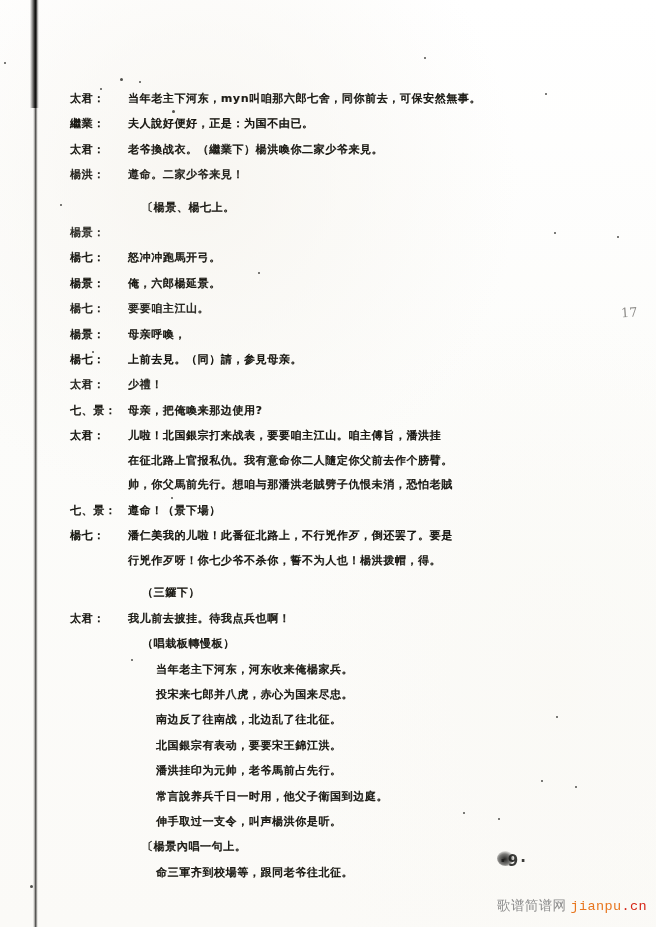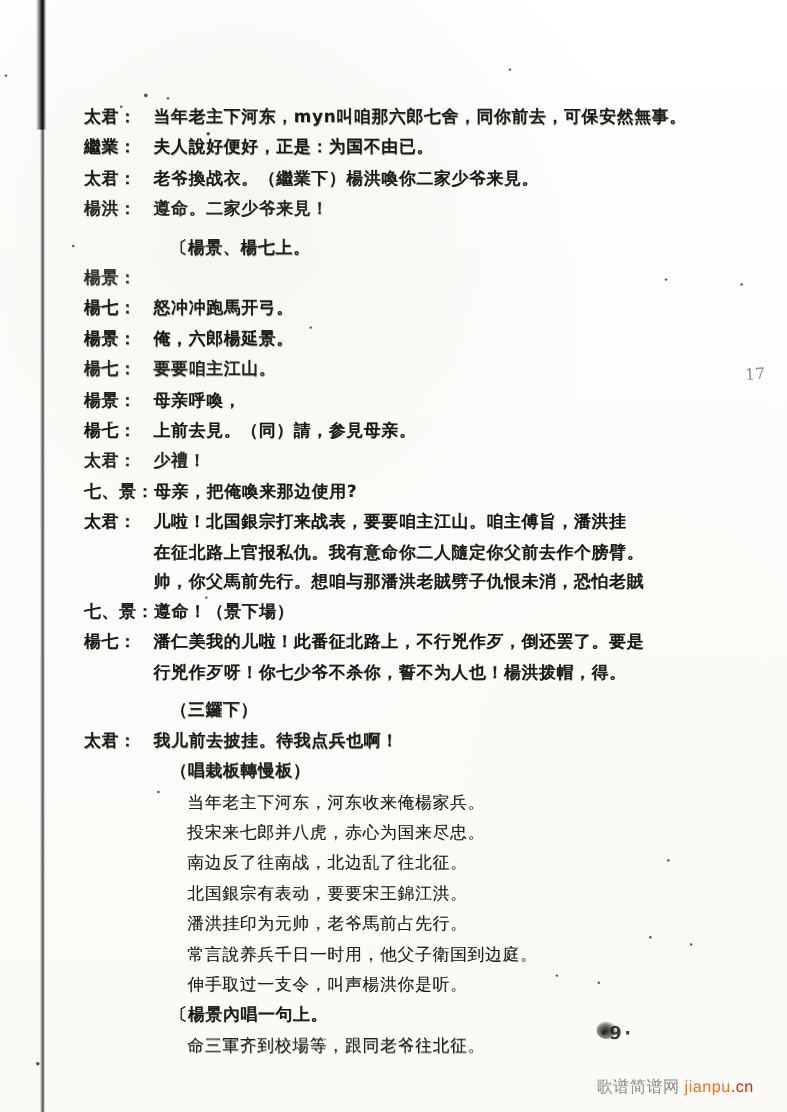--- a/index.html
+++ b/index.html
@@ -66,21 +66,21 @@
   
   .body-text {
     position: absolute;
     left: 70px;
     top: 86px;
     width: 540px;
   }
   .line {
     display: flex;
     align-items: baseline;
-    font-size: 14px;
+    font-size: 11px;
     line-height: 25.4px;
     letter-spacing: 0.6px;
     white-space: pre;
     font-weight: 700;
     color: #16150f;
     text-shadow: 0.35px 0.25px 0 rgba(22,21,15,0.40);
   }
   .line.tight { line-height: 24.6px; }
   .speaker {
     flex: 0 0 auto;
@@ -93,21 +93,21 @@
   }
   .cont {
     padding-left: 58px;
   }
   .stage {
     padding-left: 72px;
     font-weight: 700;
   }
   .verse {
     padding-left: 86px;
-    font-weight: 400;
+    font-weight: 700;
   }
   .gap-sm { height: 7px; }
 
   
   .ink-a { opacity: 0.97; }
   .ink-b { opacity: 0.92; }
   .ink-c { opacity: 0.88; }
   .ink-d { opacity: 0.99; }
 
   
@@ -150,21 +150,21 @@
   }
 
   
   .watermark {
     position: absolute;
     left: 497px;
     top: 897px;
     font-size: 13.5px;
     letter-spacing: 0.4px;
     white-space: nowrap;
-    font-family: Liberation Sans, sans-serif;
+    font-family: Liberation Mono, monospace;
   }
   .watermark .wm-cn {
     color: #8c8c8c;
     font-weight: 400;
   }
   .watermark .wm-domain {
     color: #e8761f;
     font-weight: 400;
     margin-left: 4px;
   }

